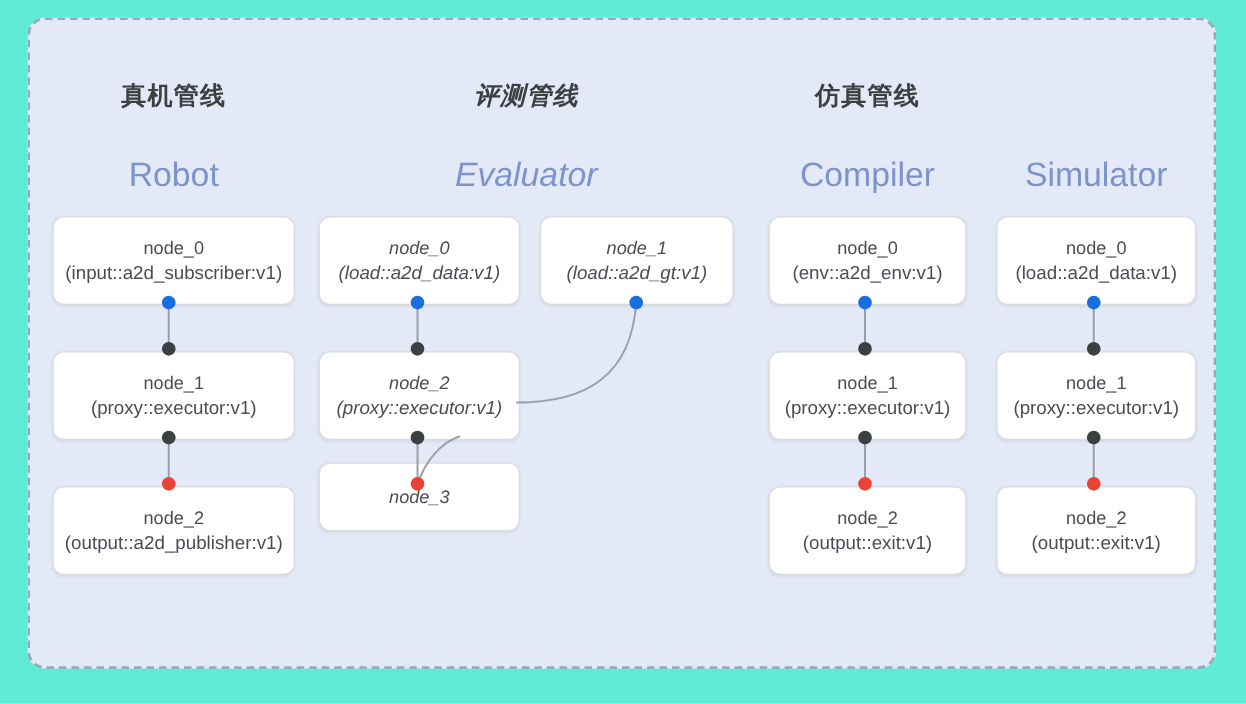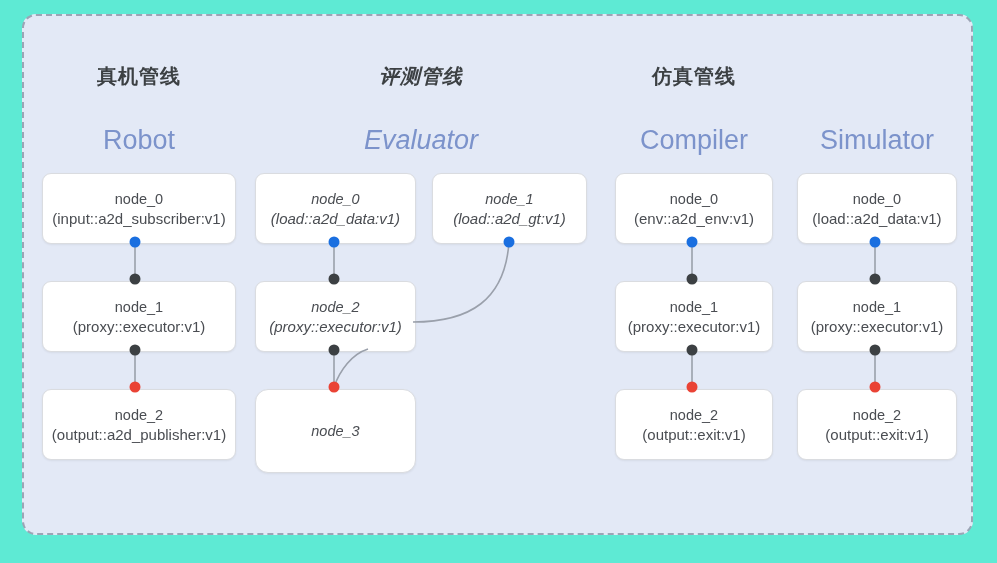--- a/index.html
+++ b/index.html
@@ -148,21 +148,21 @@
         <div class="node-box" style="left:177px; top:157px; width:155px; height:71px;">
           <div class="node-name">node_1</div>
           <div class="node-type">(load::a2d_gt:v1)</div>
         </div>
 
         <div class="node-box" style="left:0px; top:265px; width:161px; height:71px;">
           <div class="node-name">node_2</div>
           <div class="node-type">(proxy::executor:v1)</div>
         </div>
 
-        <div class="node-box" style="left:0px; top:373px; width:161px; height:84px;border-radius:13px;">
+        <div class="node-box" style="left:0px; top:354px; width:161px; height:55px;">
           <div class="node-name">node_3</div>
         </div>
       </div>
 
       <div class="column" style="left:591px; width:158px; height:100%;">
         <div class="col-title">仿真管线</div>
         <div class="col-subtitle">Compiler</div>
 
         <div class="node-box" style="left:0px; top:157px; width:158px; height:71px;">
           <div class="node-name">node_0</div>

